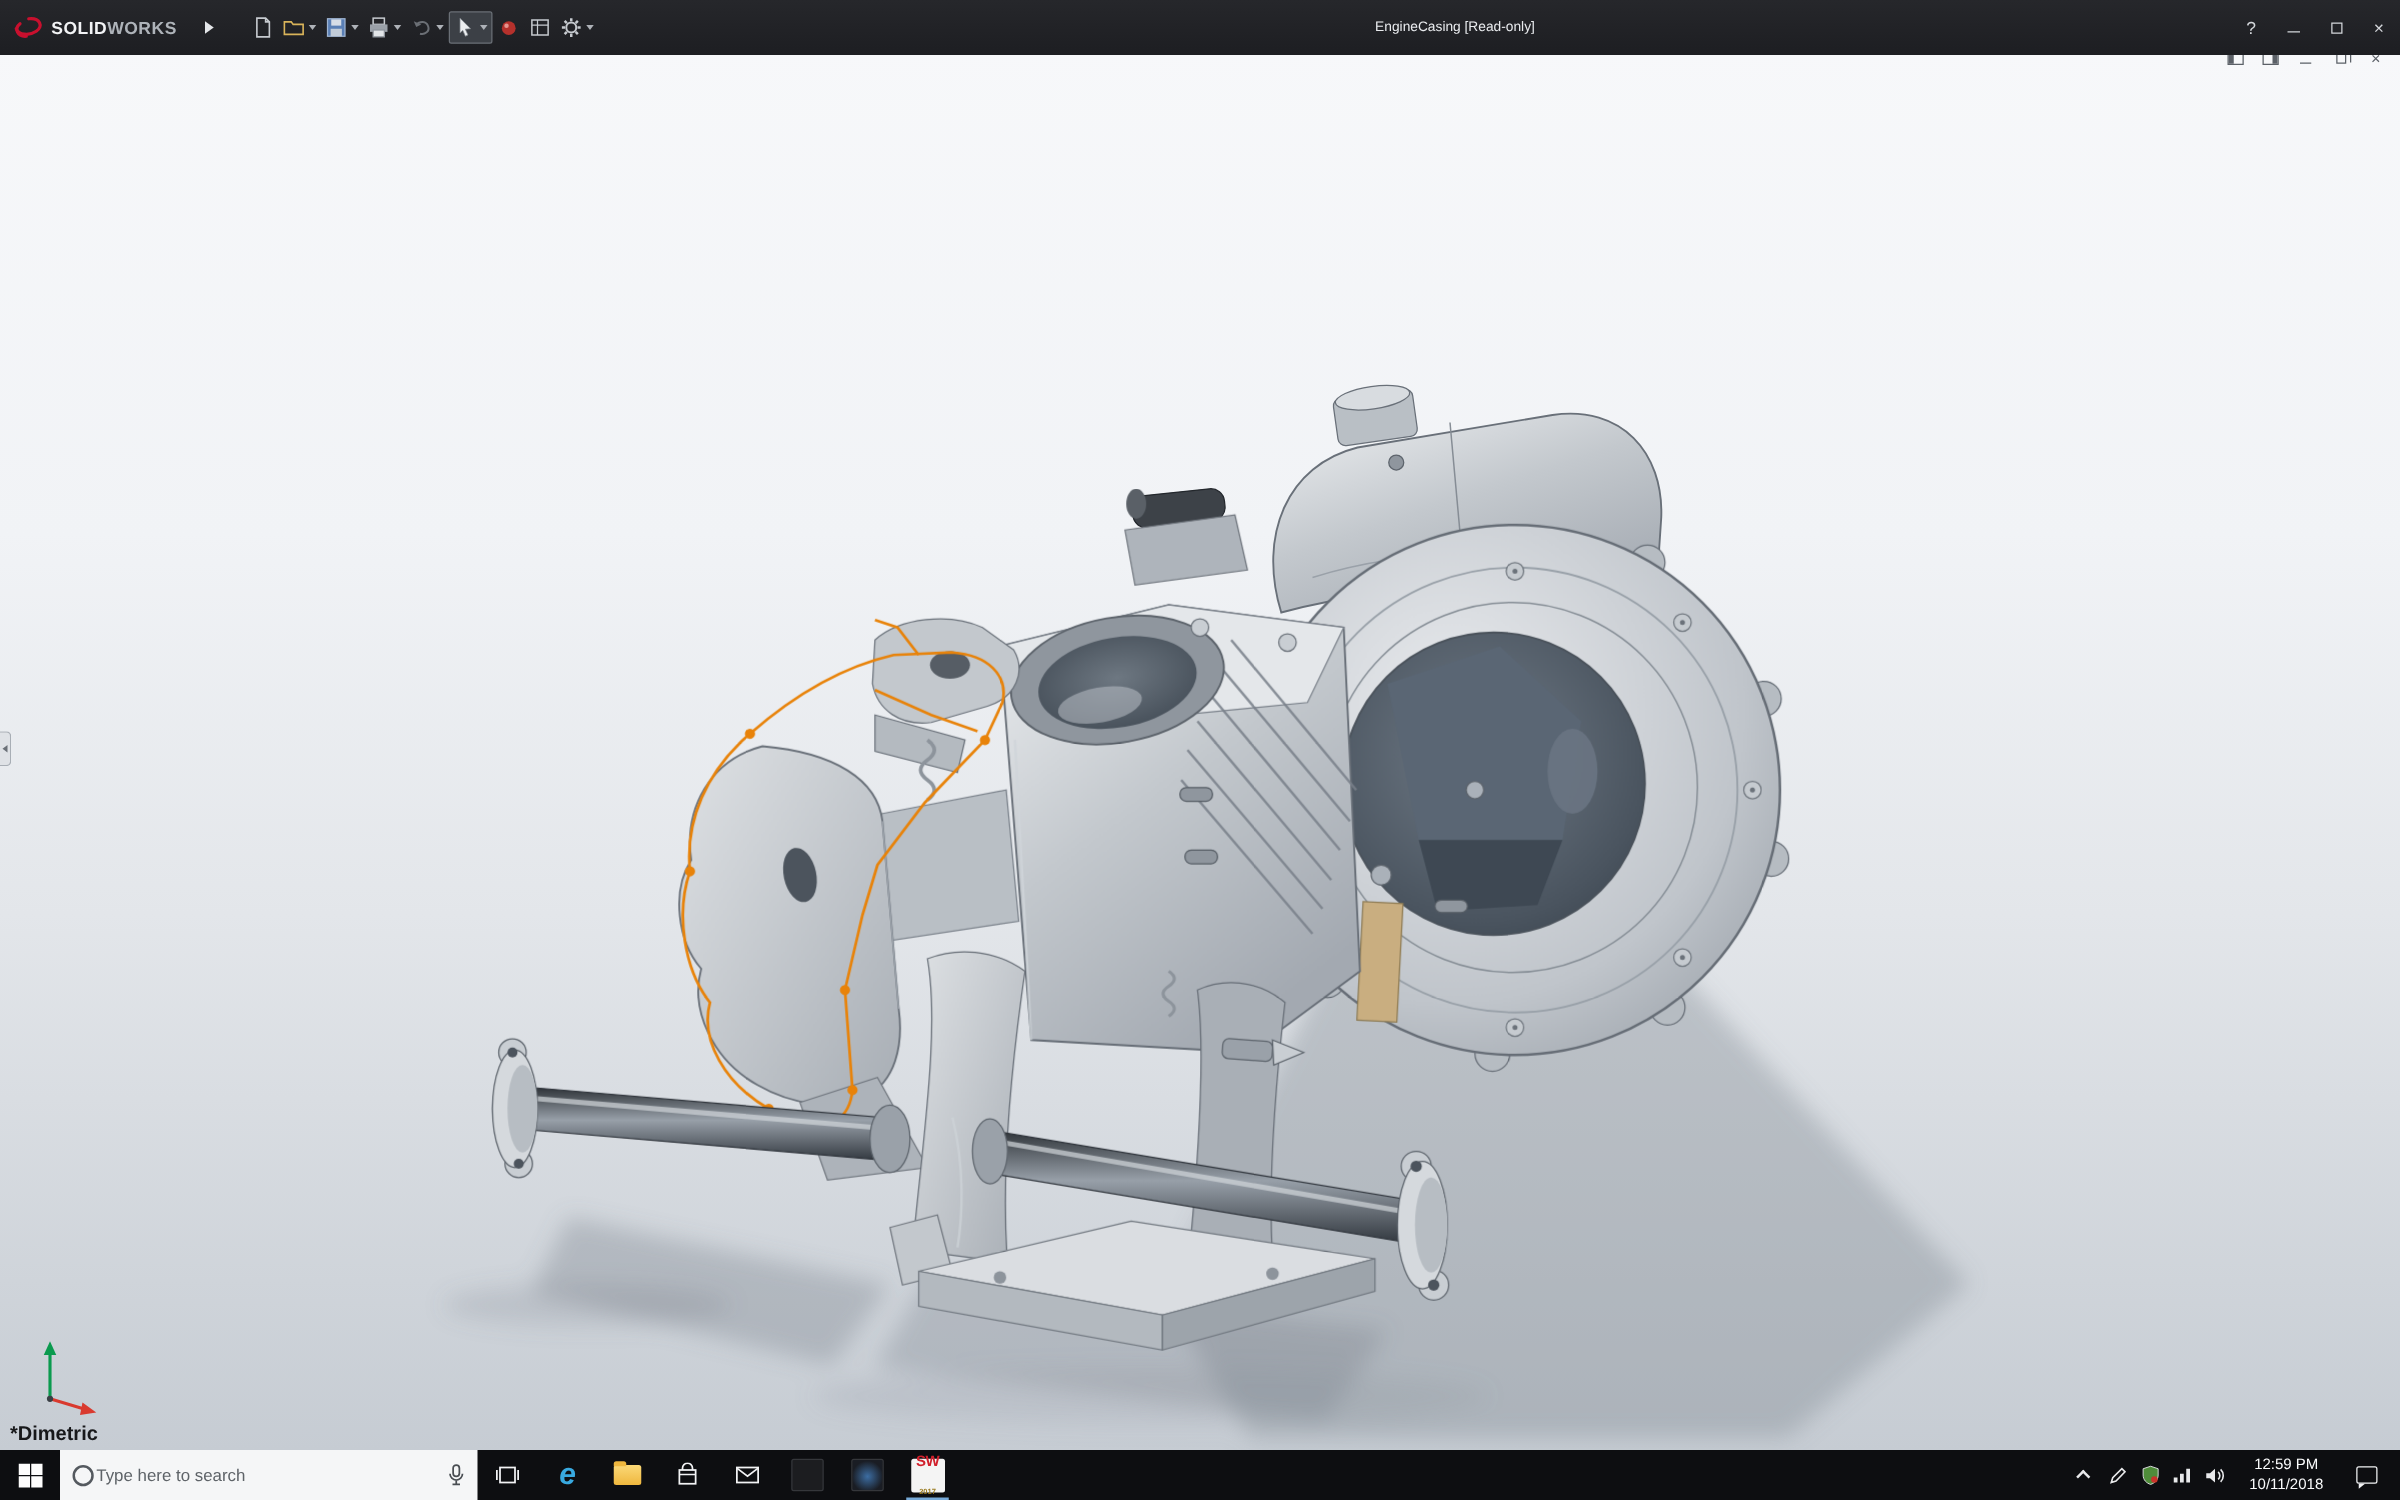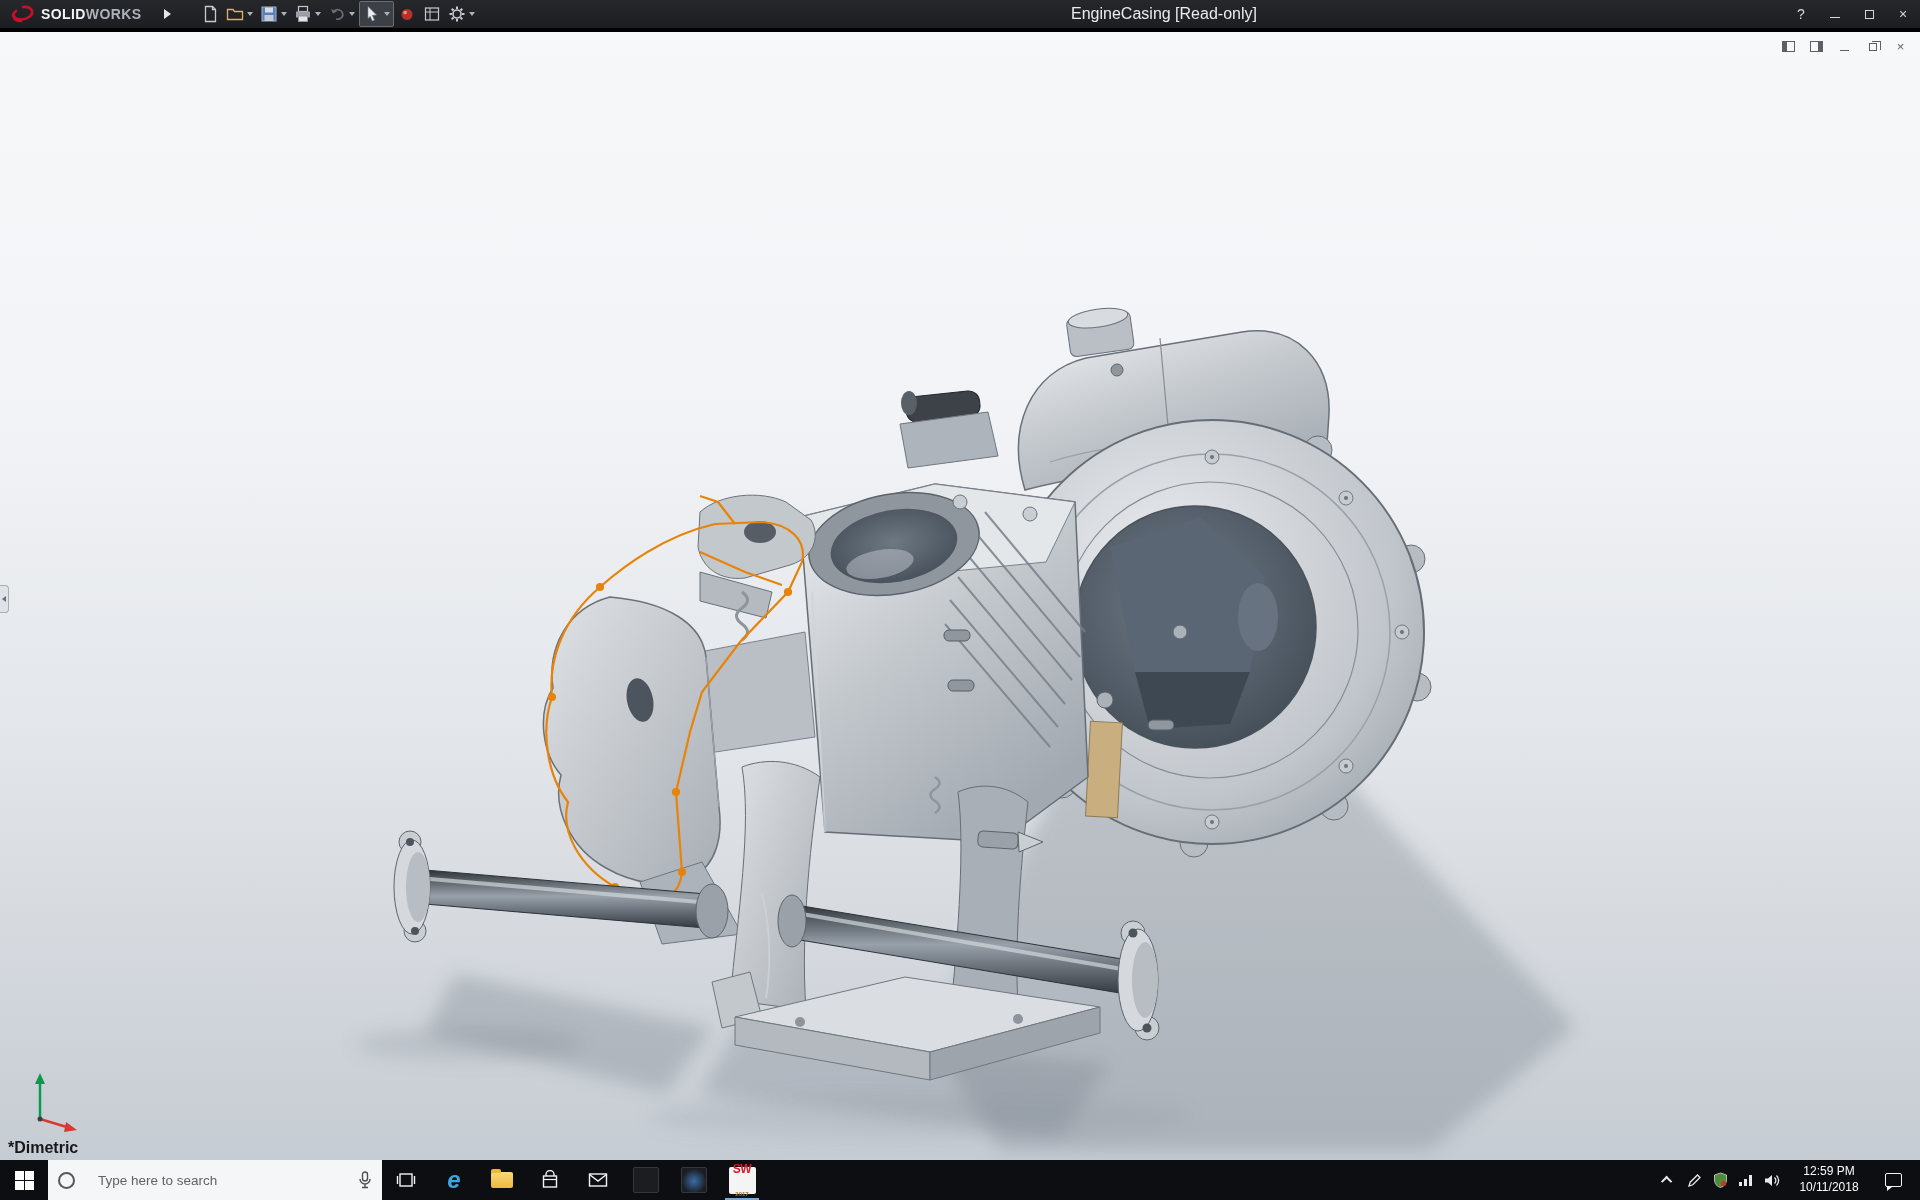--- a/index.html
+++ b/index.html
@@ -1,34 +1,34 @@
 <!DOCTYPE html>
 <html><head>
 <meta charset="utf-8">
 <style>
   * { margin:0; padding:0; box-sizing:border-box; }
   html,body { width:1920px; height:1200px; overflow:hidden; background:#000;
     font-family:"Liberation Sans", sans-serif; }
 
   
-  .titlebar { position:absolute; top:0; left:0; width:1920px; height:28px;
+  .titlebar { position:absolute; top:0; left:0; width:1920px; height:44px;
     background:linear-gradient(180deg,#26272b,#1d1e22); display:flex; align-items:center;
     color:#d7dade; z-index:30; }
   .brand { display:flex; align-items:center; gap:5px; padding-left:10px; width:150px; }
   .brand-text { font-size:14px; letter-spacing:.4px; white-space:nowrap; }
   .brand-text .solid { color:#f2f3f5; font-weight:bold; }
   .brand-text .works { color:#aeb3b9; font-weight:bold; }
   .flyout-btn { width:18px; height:22px; margin-left:8px; display:flex; align-items:center; justify-content:center; }
   .flyout-tri { width:0; height:0; border-top:5px solid transparent; border-bottom:5px solid transparent; border-left:7px solid #e4e6e9; }
   .tb-icons { display:flex; align-items:center; gap:1px; margin-left:22px; }
   .tb-btn { height:26px; padding:0 3px; display:flex; align-items:center; justify-content:center; border-radius:2px; }
   .tb-btn.boxed { border:1px solid #6a6f76; background:#3c4046; }
   .dd { width:0; height:0; border-left:3.5px solid transparent; border-right:3.5px solid transparent;
     border-top:4px solid #aeb2b8; margin-left:3px; }
-  .title-center { position:absolute; left:1014px; width:300px; text-align:center; font-size:16px; color:#e9ebee; }
+  .title-center { position:absolute; left:1014px; width:300px; text-align:center; font-size:11px; color:#e9ebee; }
   .win-controls { margin-left:auto; display:flex; height:32px; }
   .win-btn { width:34px; height:32px; display:flex; align-items:center; justify-content:center;
     color:#d4d7db; font-size:14px; }
   .glyph-min { width:10px; height:1px; background:#d4d7db; margin-top:6px; }
   .glyph-max { width:9px; height:9px; border:1px solid #d4d7db; }
 
   
   .viewport { position:absolute; top:32px; left:0; width:1920px; height:1128px;
     background:linear-gradient(180deg,#f7f8fa 0%, #f1f3f6 35%, #e3e6ea 62%, #cfd4da 88%, #c6ccd3 100%); }
   .model-canvas { position:absolute; inset:0; }
@@ -44,21 +44,21 @@
     border:1px solid #a8aeb5; border-left:none; border-radius:0 4px 4px 0; display:flex; align-items:center; justify-content:center; }
   .left-tab::before { content:""; width:0; height:0; border-top:3px solid transparent; border-bottom:3px solid transparent; border-right:4px solid #6a7077; }
   .view-label { position:absolute; left:8px; bottom:3px; font-size:16px; font-weight:bold; color:#17181a; }
 
   
   .taskbar { position:absolute; bottom:0; left:0; width:1920px; height:40px; background:#0d0e11;
     display:flex; align-items:stretch; color:#fff; z-index:40; }
   .tk-btn { width:48px; display:flex; align-items:center; justify-content:center; position:relative; }
   .win-logo { width:19px; height:19px; display:grid; grid-template-columns:9px 9px; grid-template-rows:9px 9px; gap:1px; }
   .win-logo div { background:#fdfdfd; }
-  .searchbox { width:334px; background:#f5f6f7; display:flex; align-items:center; gap:23px; padding:0 10px; }
+  .searchbox { width:334px; background:#f5f6f7; display:flex; align-items:center; gap:2px; padding:0 10px; }
   .cortana-ring { width:17px; height:17px; border:2px solid #54595f; border-radius:50%; flex:none; }
   .searchbox input { flex:1; border:none; outline:none; background:transparent; font-size:13.5px; color:#3c3f43;
     font-family:"Liberation Sans", sans-serif; }
   .searchbox input::placeholder { color:#5e6артекст; }
   .searchbox input::placeholder { color:#5e6368; }
   .edge-e { font-size:24px; font-weight:bold; color:#38a9e0; font-style:italic; line-height:1; }
   .folder-ico { width:22px; height:16px; background:linear-gradient(180deg,#fbd978,#efb73e); border-radius:2px; position:relative; }
   .folder-ico::before { content:""; position:absolute; top:-3px; left:0; width:10px; height:4px; background:#efb73e; border-radius:2px 2px 0 0; }
   .dark-tile { width:26px; height:26px; background:#1c1d20; border:1px solid #35373b; border-radius:2px; }
   .dark-tile.glow { background:radial-gradient(circle at 50% 55%, #3c6da2 0%, #1a1d24 70%); }

